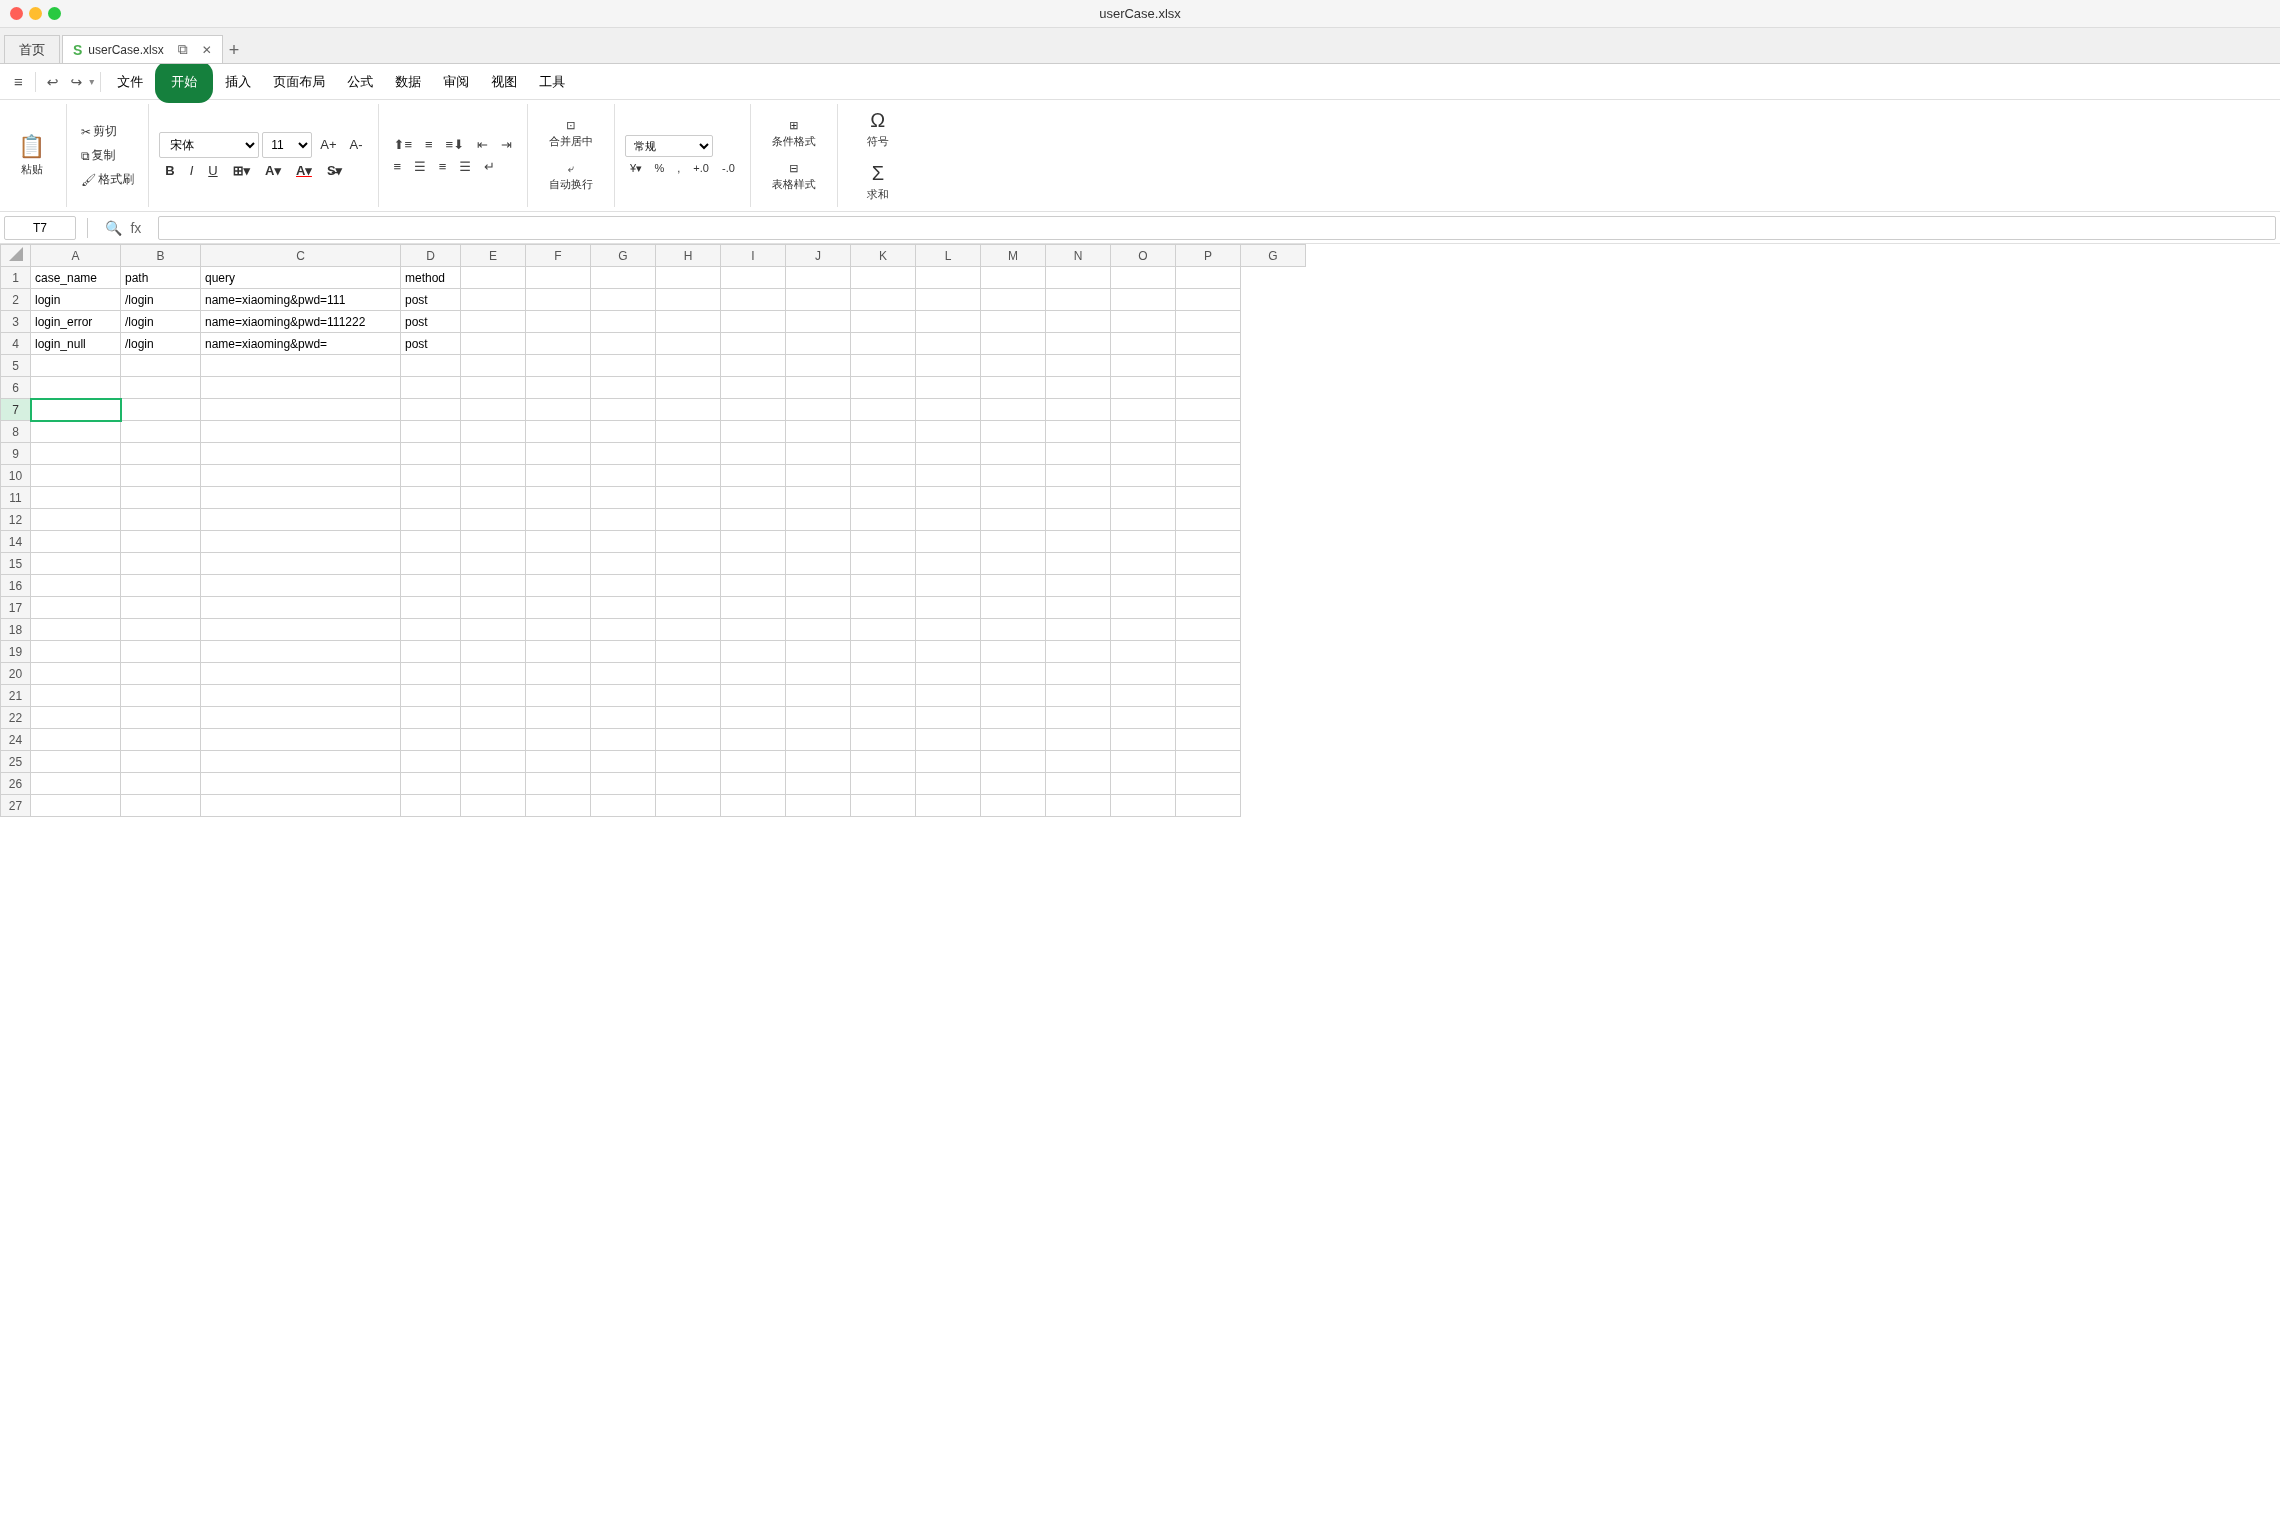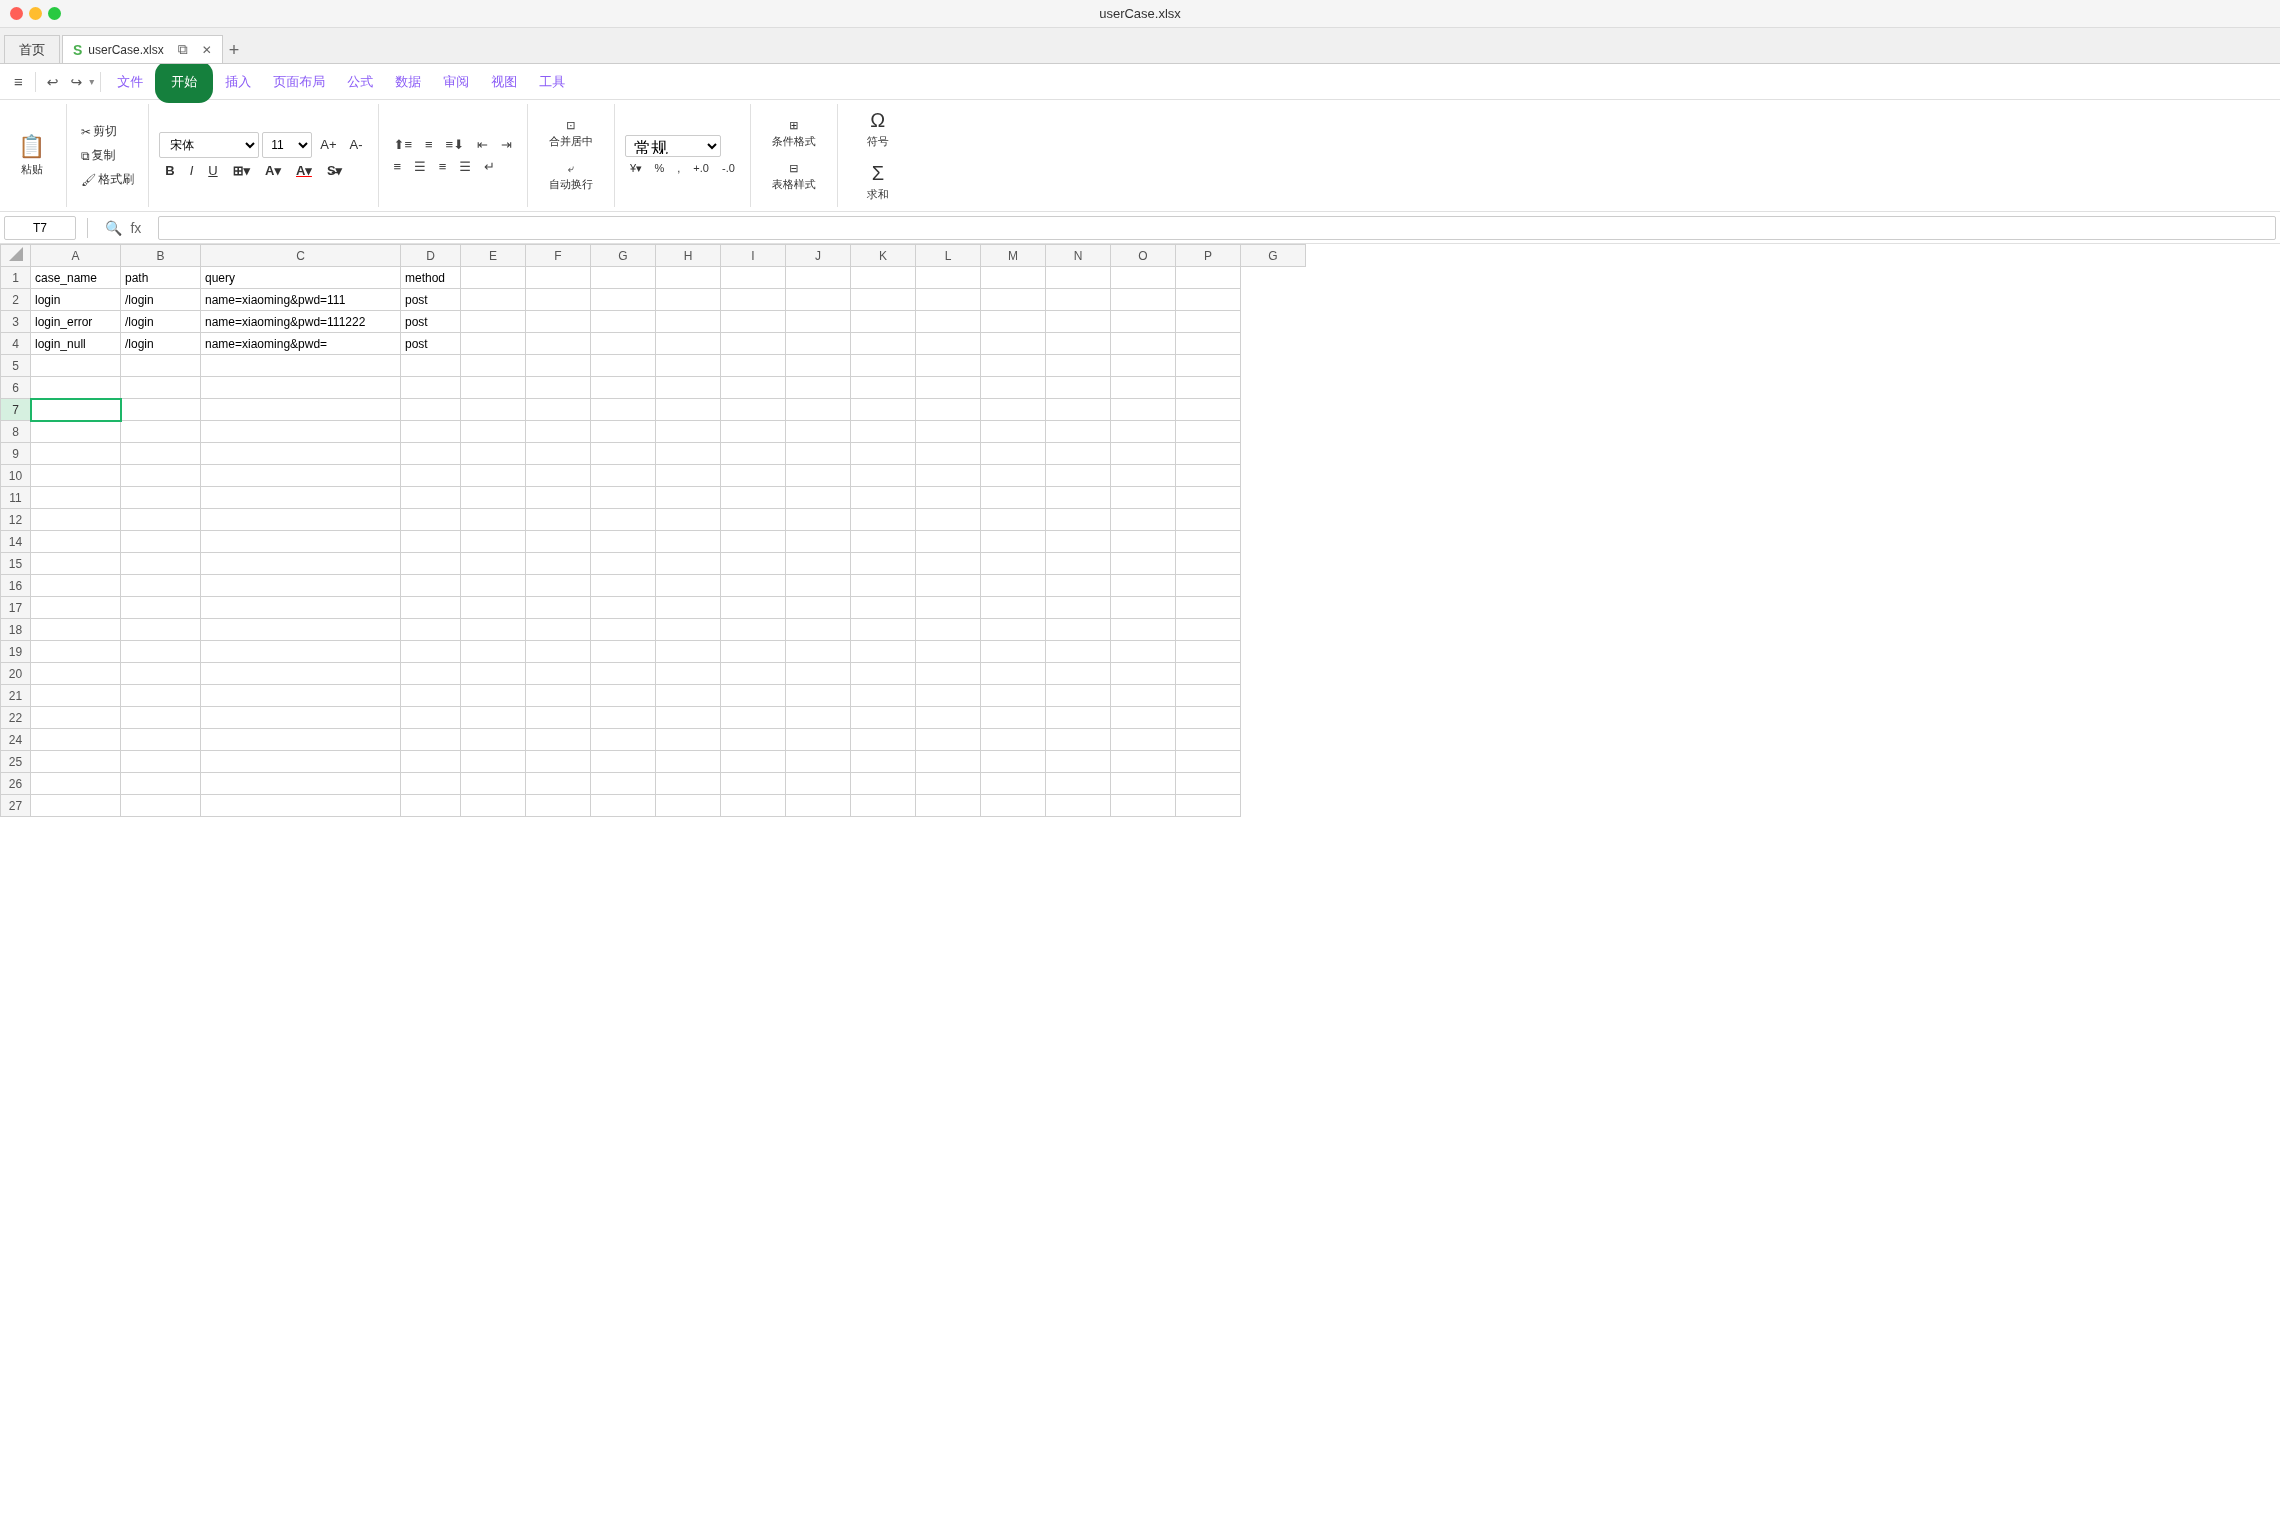--- a/index.html
+++ b/index.html
@@ -72,21 +72,21 @@
       height: 36px;
       display: flex;
       align-items: center;
       padding: 0 8px;
       border-bottom: 1px solid #e0e0e0;
       gap: 2px;
     }
     .menu-btn {
       padding: 4px 10px;
       font-size: 13px;
-      color: #8b5cf6;
+      color: #000000;
       cursor: pointer;
       border-radius: 3px;
       white-space: nowrap;
     }
     .menu-btn.active {
       background: #15803d;
       color: white;
       border-radius: 14px;
       padding: 12px 16px;
     }
@@ -173,22 +173,22 @@
       color: #333;
       min-width: 60px;
       gap: 2px;
       border: 1px solid transparent;
     }
 
     
     .num-format-select {
       border: 1px solid #ccc;
       padding: 2px 4px;
-      font-size: 17px;
-      width: 96px;
+      font-size: 11px;
+      width: 88px;
       height: 22px;
       cursor: pointer;
       background: white;
       border-radius: 2px;
     }
     .num-btn { padding: 1px 4px; font-size: 11px; cursor: pointer; border-radius: 2px; color: #333; border: 1px solid transparent; }
 
     
     .formula-bar {
       background: white;

